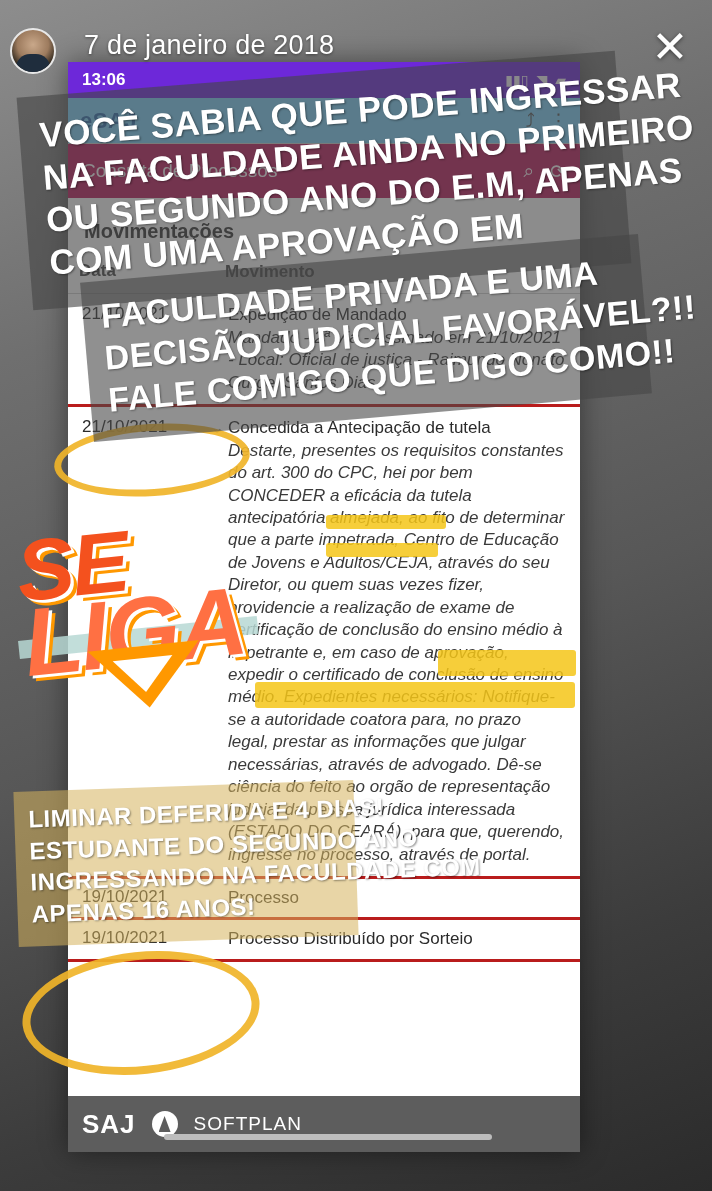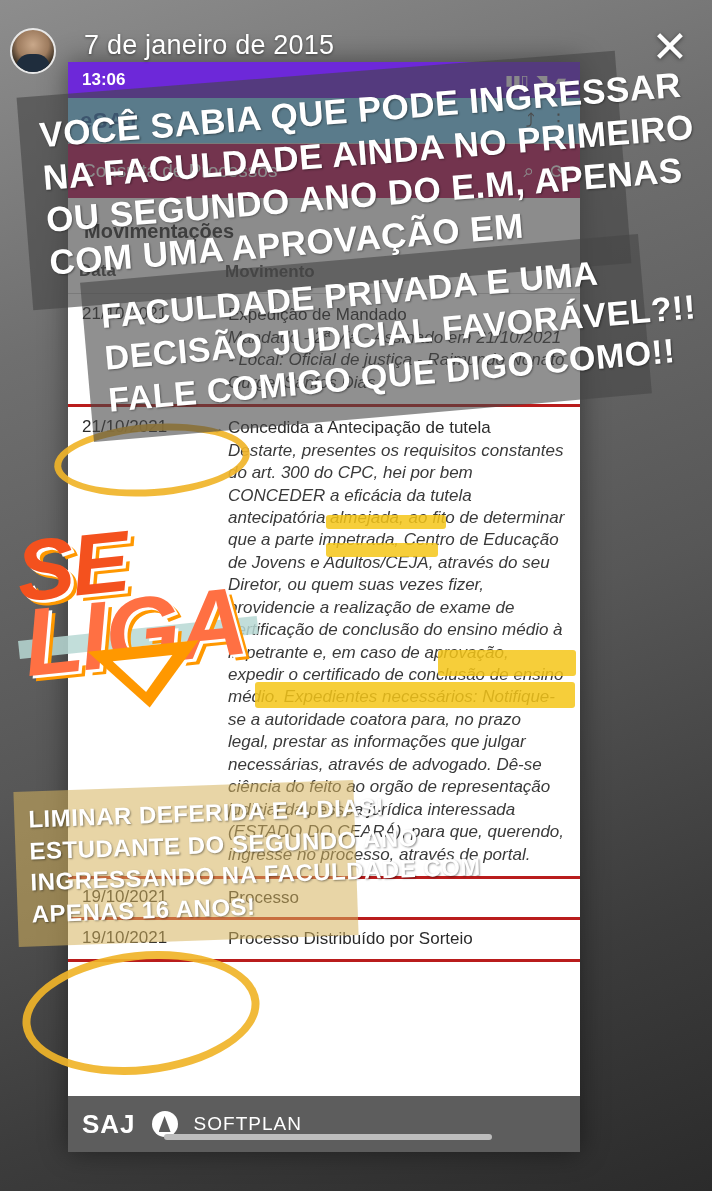--- a/index.html
+++ b/index.html
@@ -323,17 +323,17 @@
 
   <div class="ov" id="ov-bottom">
     <div class="line">LIMINAR DEFERIDA E 4 DIAS!</div>
     <div class="line">ESTUDANTE DO SEGUNDO ANO</div>
     <div class="line">INGRESSANDO NA FACULDADE COM</div>
     <div class="line">APENAS 16 ANOS!</div>
   </div>
 
   <div id="topbar">
     <div id="avatar"></div>
-    <div id="story-date">7 de janeiro de 2015</div>
+    <div id="story-date">7 de janeiro de 2018</div>
     <div id="close-btn">✕</div>
   </div>
 
 </div>
 
 </body></html>

